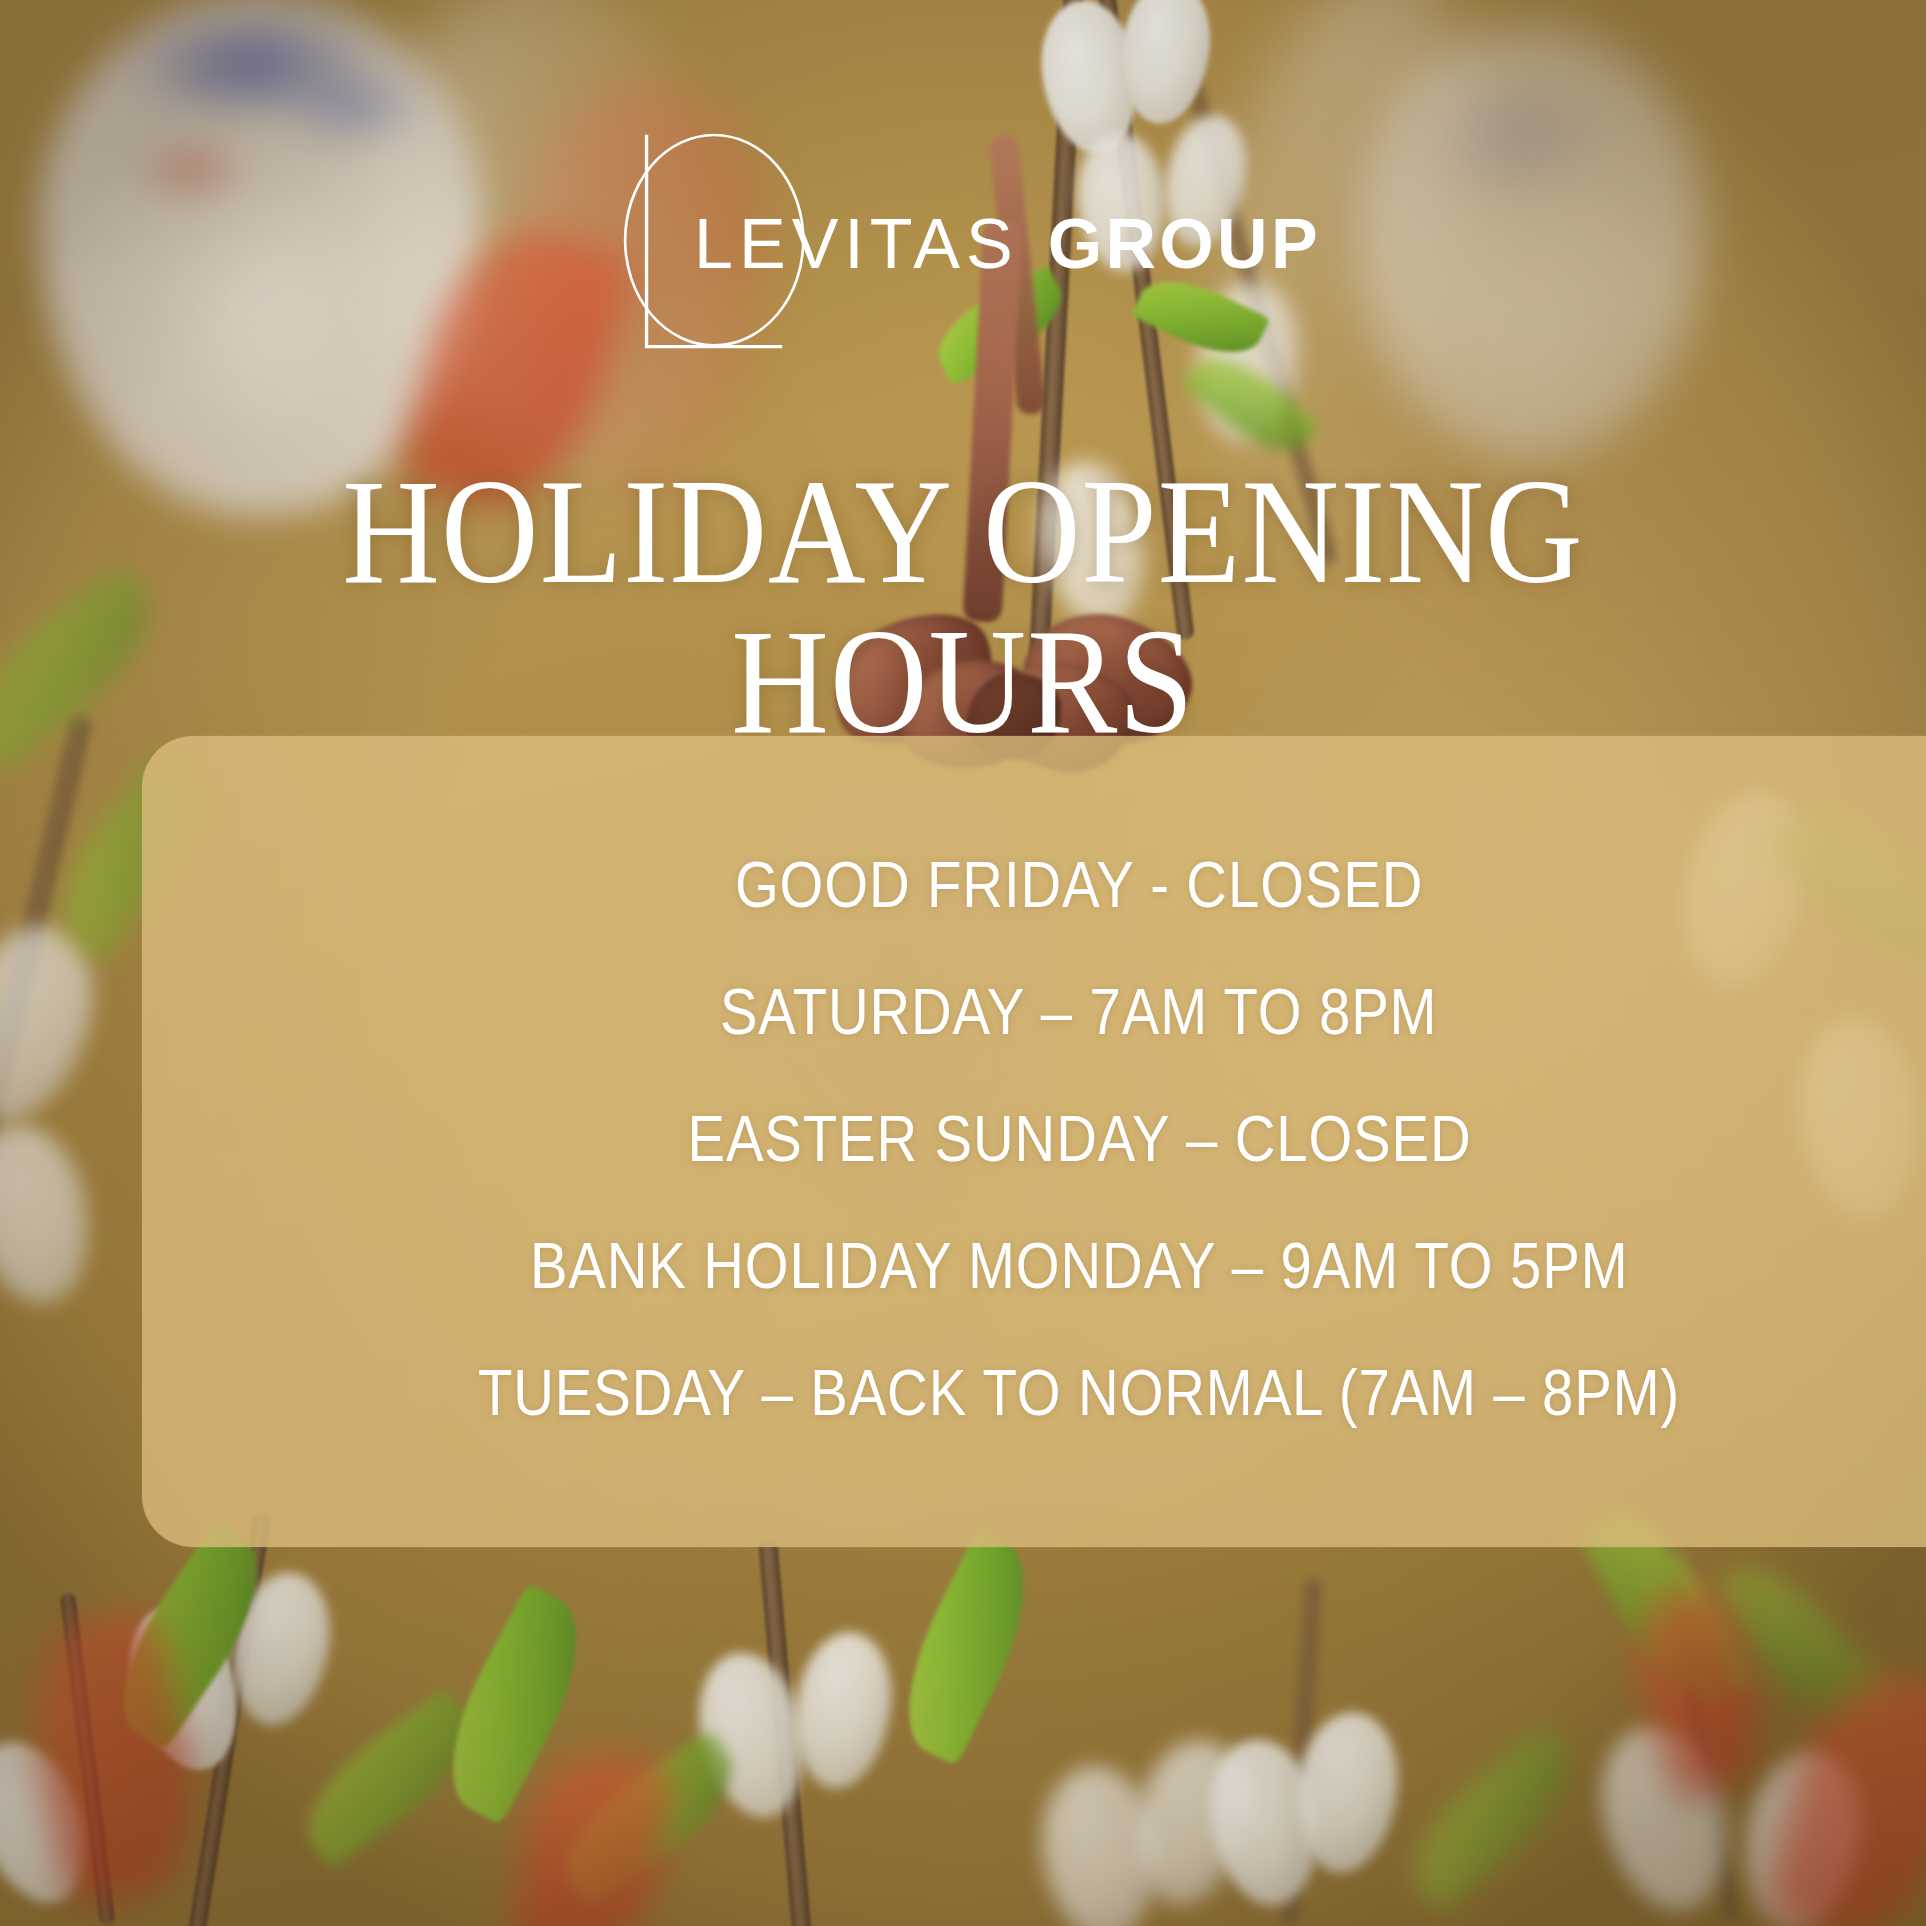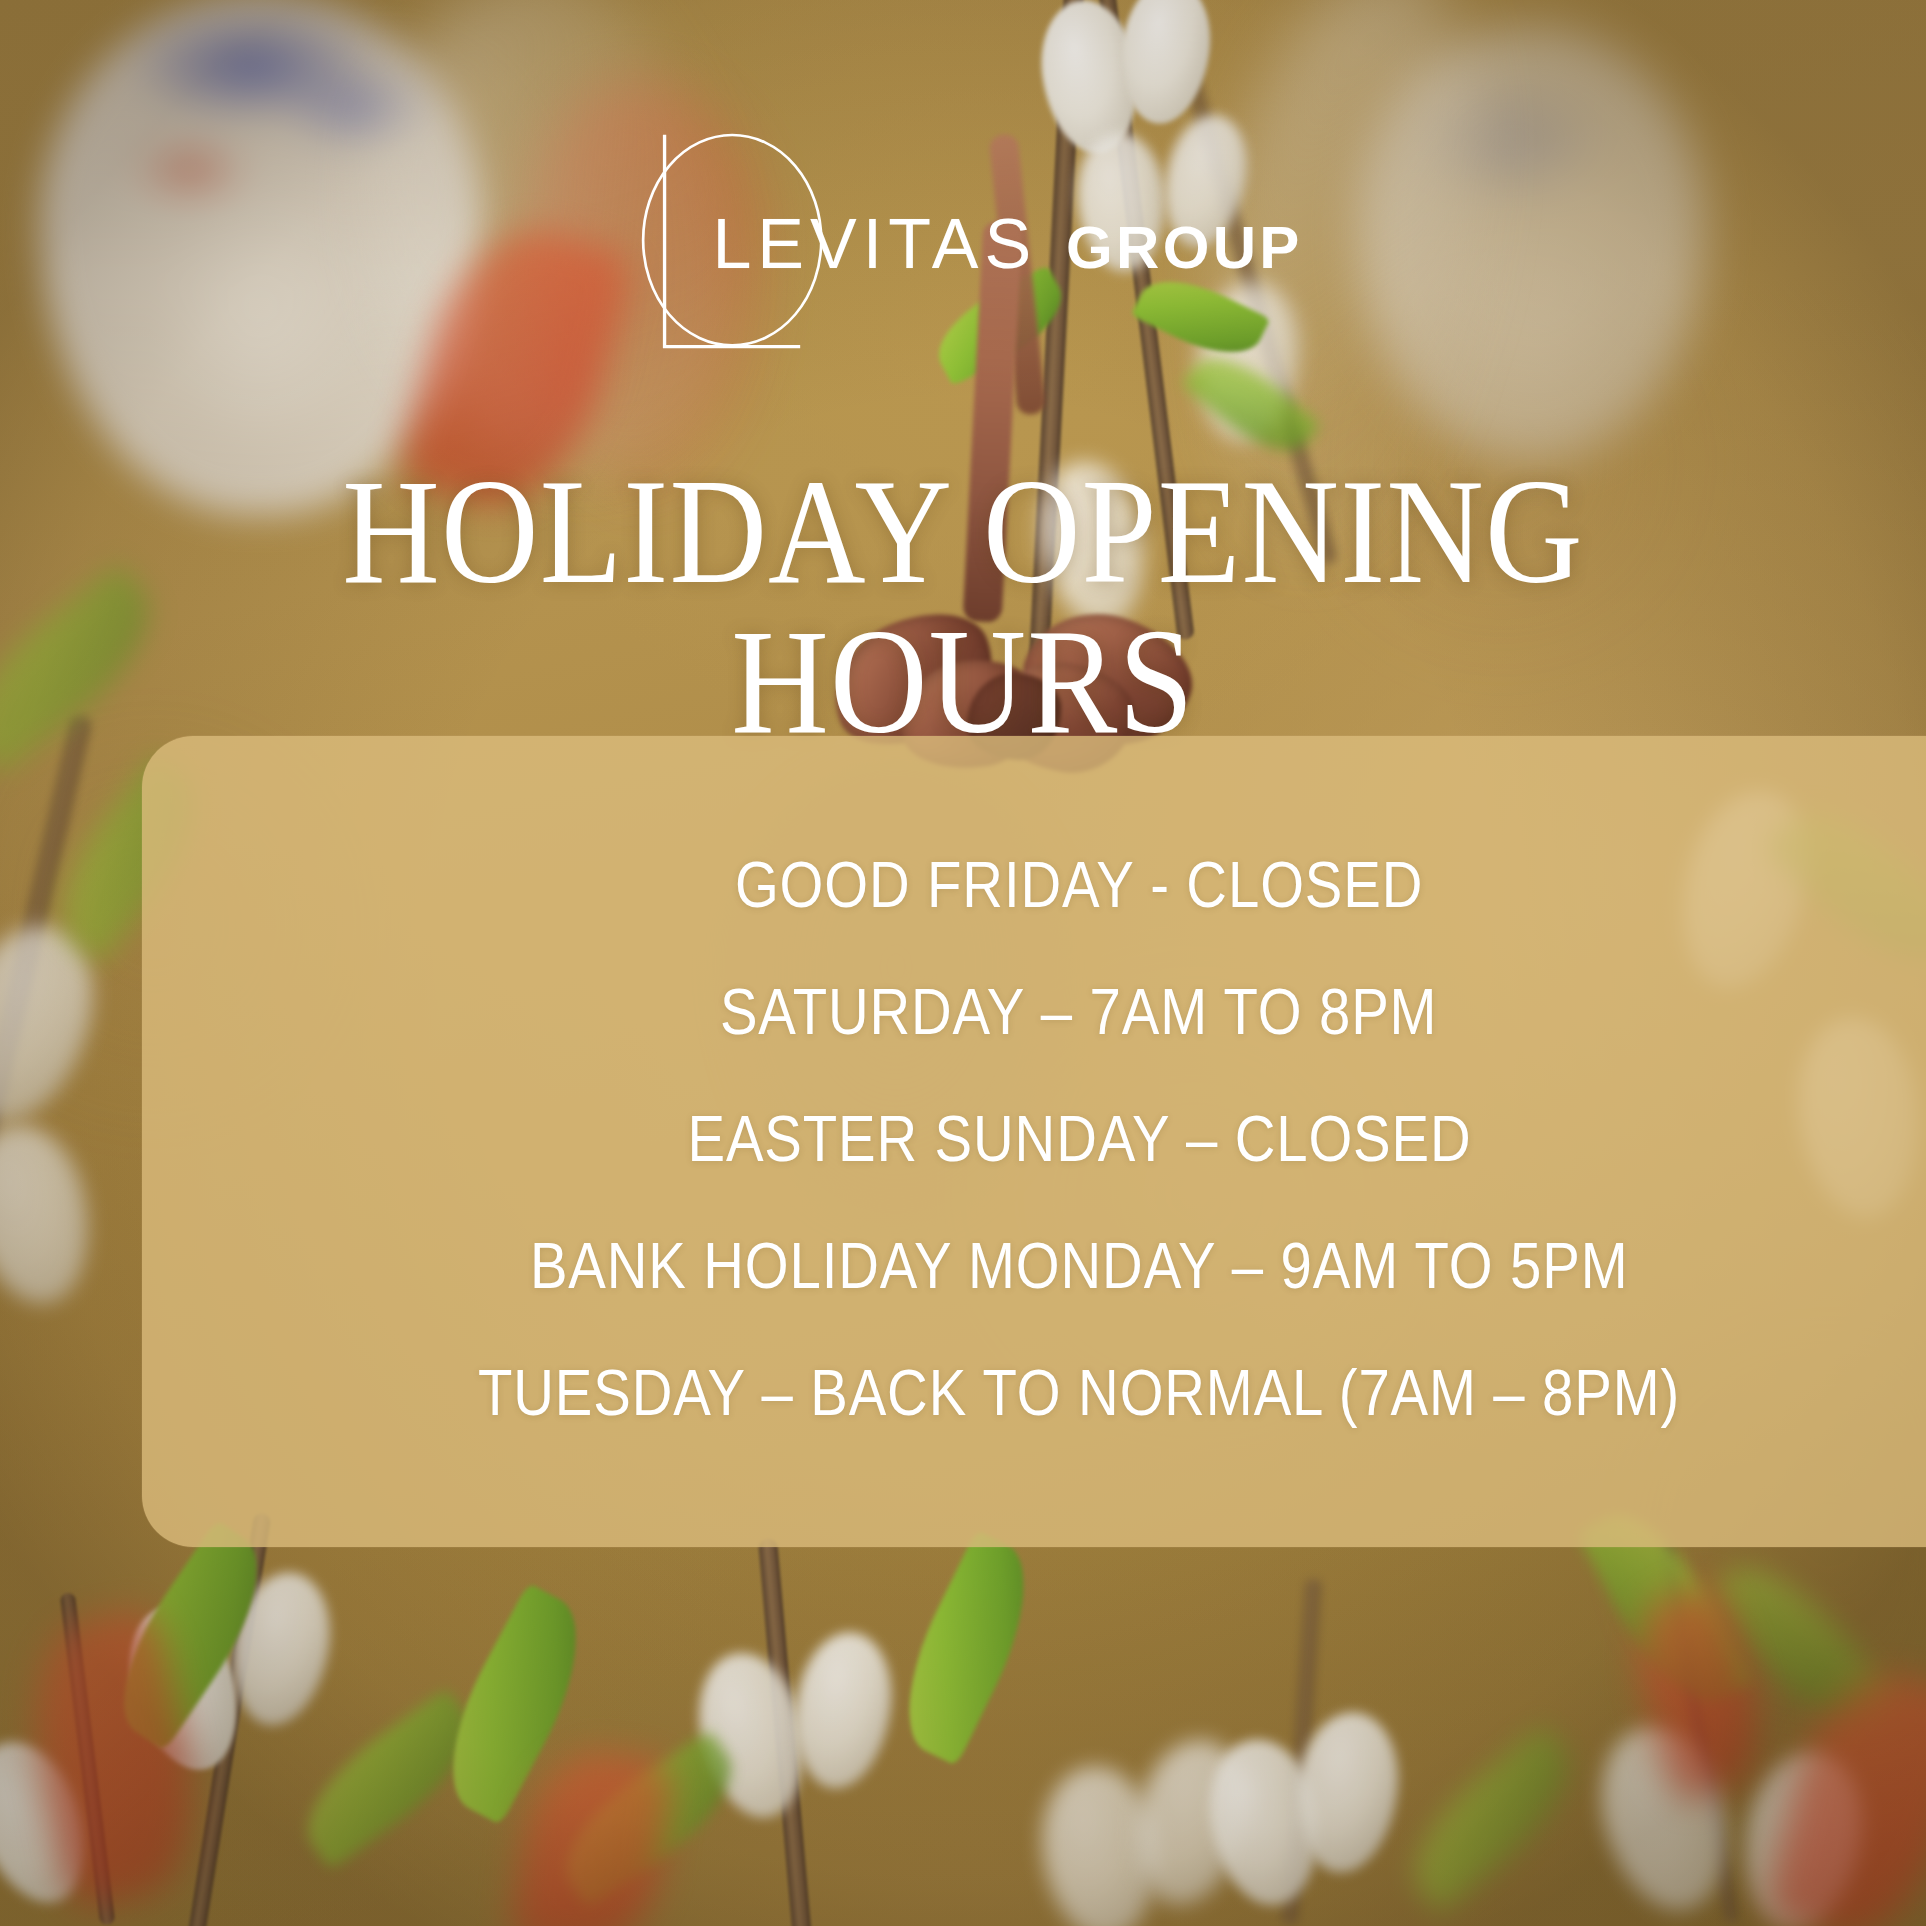--- a/index.html
+++ b/index.html
@@ -152,21 +152,21 @@
     display:flex;align-items:baseline;white-space:nowrap;
     margin-left:-112px;margin-top:5.4px;gap:6px;
   }
   .logo-levitas{
     color:#fff;font-size:70px;line-height:1;font-weight:300;
     letter-spacing:6px;
     font-family:"Liberation Sans", sans-serif;
     -webkit-text-stroke:0.3px rgba(255,255,255,.1);
   }
   .logo-group{
-    color:#fff;font-size:60px;line-height:1;font-weight:700;
+    color:#fff;font-size:70px;line-height:1;font-weight:700;
     letter-spacing:3.3px;margin-left:23px;
     font-family:"Liberation Sans", sans-serif;
   }
 
   
   .title{
     position:absolute;top:456px;left:0;right:0;text-align:center;
     color:#ffffff;
     font-family:"Liberation Serif", "DejaVu Serif", serif;
     font-size:150px;line-height:1;font-weight:400;

